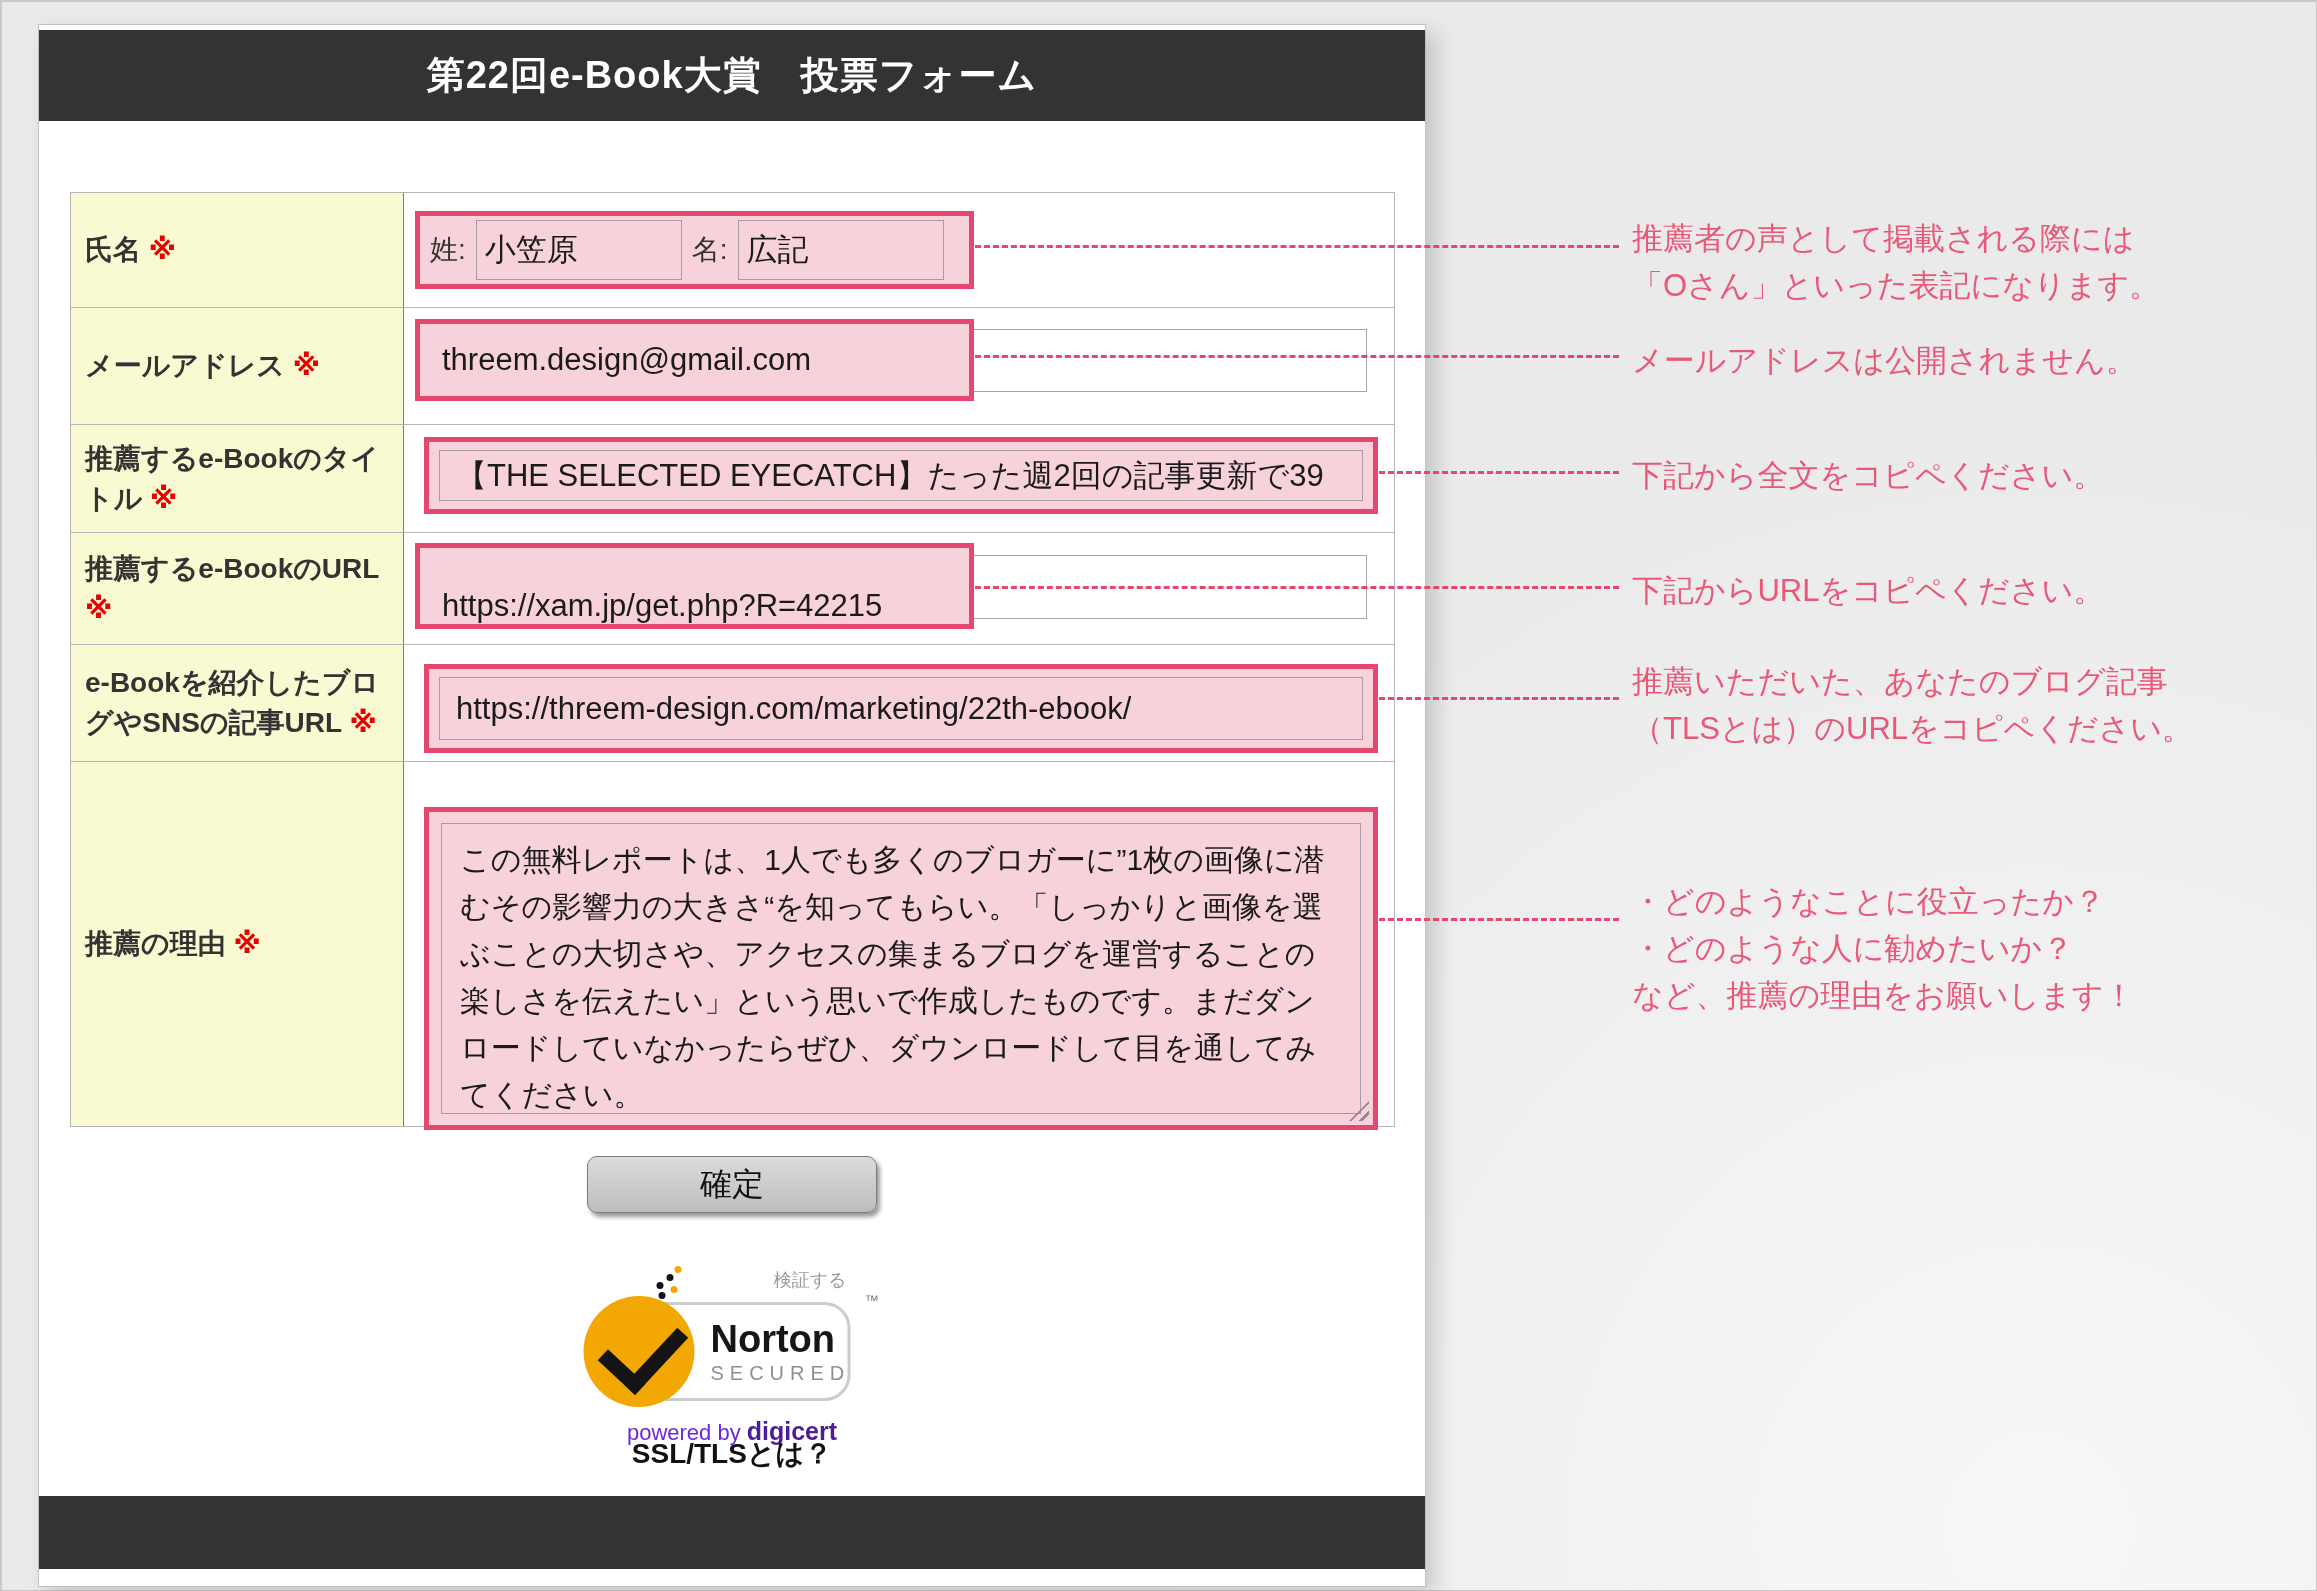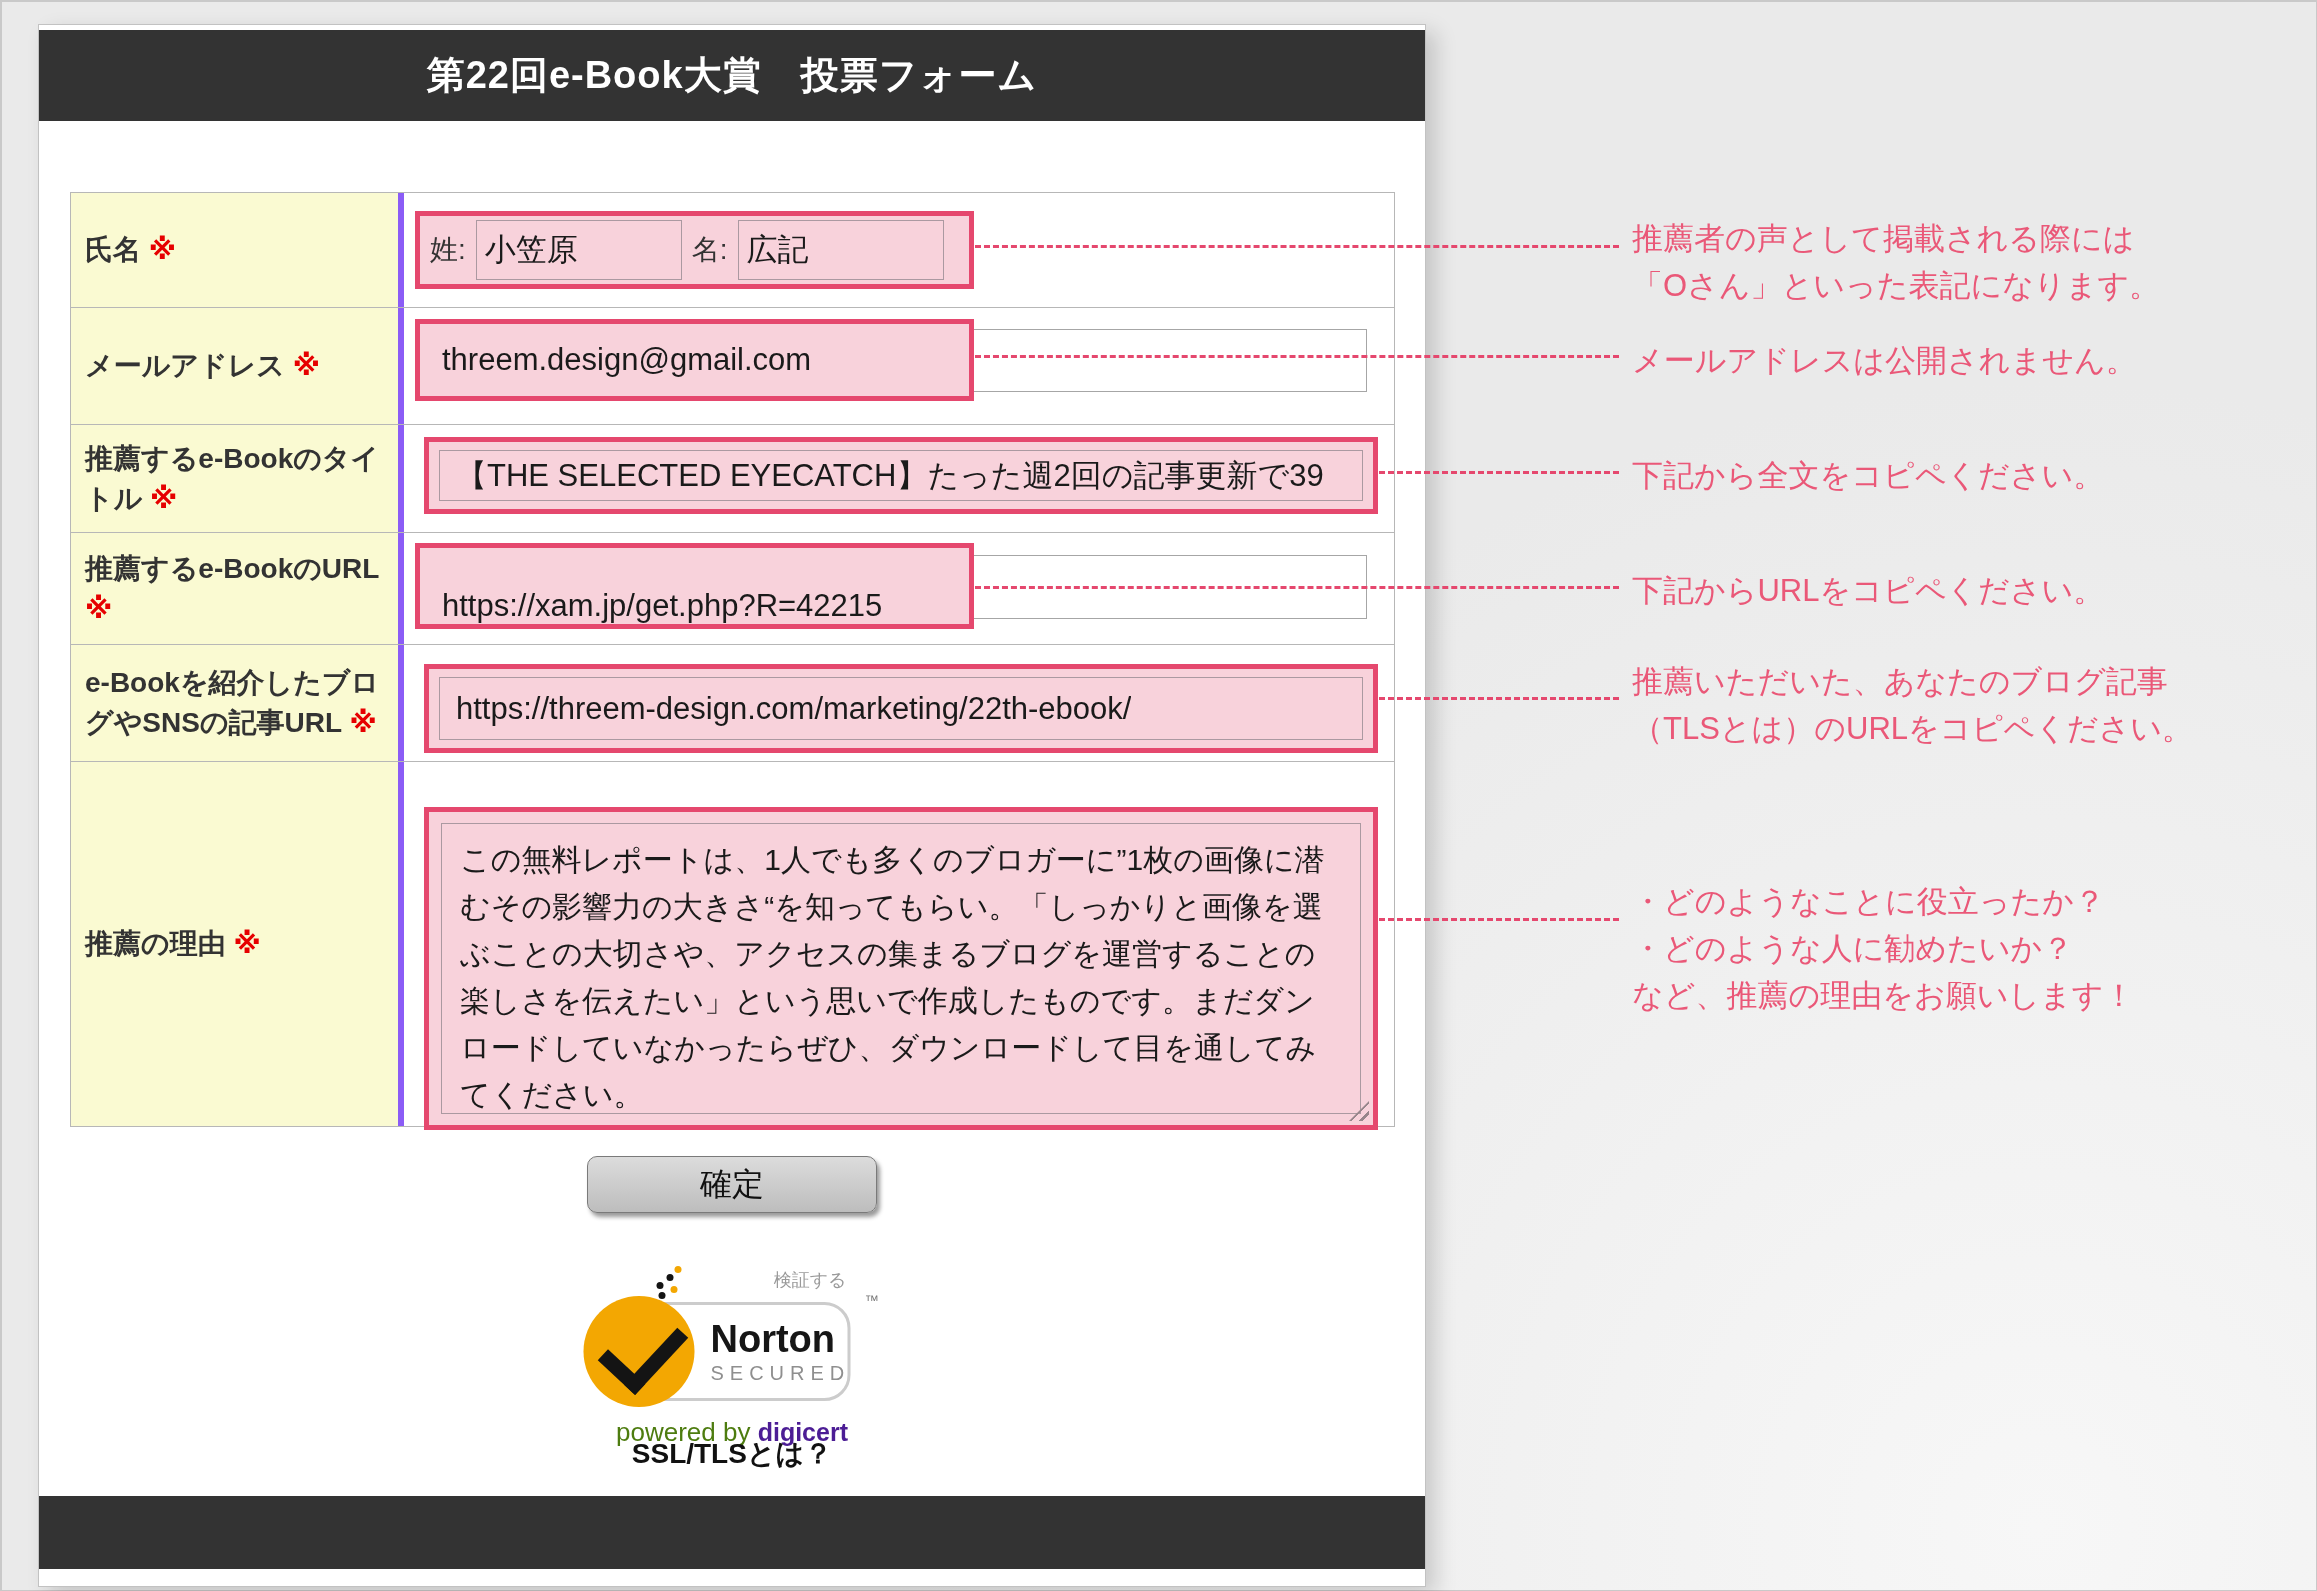--- a/index.html
+++ b/index.html
@@ -34,21 +34,21 @@
   .req{color:#e60000;font-weight:bold;}
   
   .form-table{
     position:absolute;left:31px;top:167px;width:1325px;
     border:1px solid #b7b7b7;box-sizing:border-box;
     border-collapse:collapse;
   }
   .frow{display:flex;border-bottom:1px solid #b7b7b7;}
   .frow:last-child{border-bottom:none;}
   .fl{
-    width:333px;flex:0 0 333px;background:#fafad2;border-right:6px solid #8b5cf6;
+    width:333px;flex:0 0 333px;background:#fafad2;border-right:1px solid #8b5cf6;
     box-sizing:border-box;padding:0 14px 0 14px;
     display:flex;align-items:center;
     font-size:28px;font-weight:bold;color:#333333;line-height:40px;
   }
   .fv{flex:1;position:relative;background:#ffffff;}
   .r1{height:114px;} .r2{height:116px;} .r3{height:107px;}
   .r4{height:111px;} .r5{height:116px;} .r6{height:364px;}
   
   .pinkbox{
     position:absolute;background:#f8d2db;border:5px solid #e5486e;
@@ -124,21 +124,21 @@
   .checkmark{
     position:absolute;left:34px;top:14px;width:36px;height:63px;
     border-right:15px solid #141414;border-bottom:15px solid #141414;
     transform:rotate(43deg);
   }
   .check-dots{
     position:absolute;left:73px;top:-14px;width:7px;height:7px;border-radius:50%;background:#141414;
     box-shadow:10px -8px 0 #141414, 2px 10px 0 #141414, 14px 4px 0 0 #f3a702, 18px -16px 0 #f3a702;
   }
   .powered{position:absolute;left:0;top:149px;width:297px;text-align:center;white-space:nowrap;}
-  .powered .pb-text{font-size:26px;color:#4d7c0f;}
+  .powered .pb-text{font-size:22px;color:#6d28d9;}
   .powered .digicert{font-size:25px;color:#4c1d95;font-weight:bold;}
   .ssl-link{
     position:absolute;left:0;top:1410px;width:100%;text-align:center;
     font-size:28px;font-weight:bold;color:#111;
   }
   .form-footer{
     position:absolute;left:0;top:1471px;width:100%;height:73px;background:#333333;
   }
 </style>
 </head>

